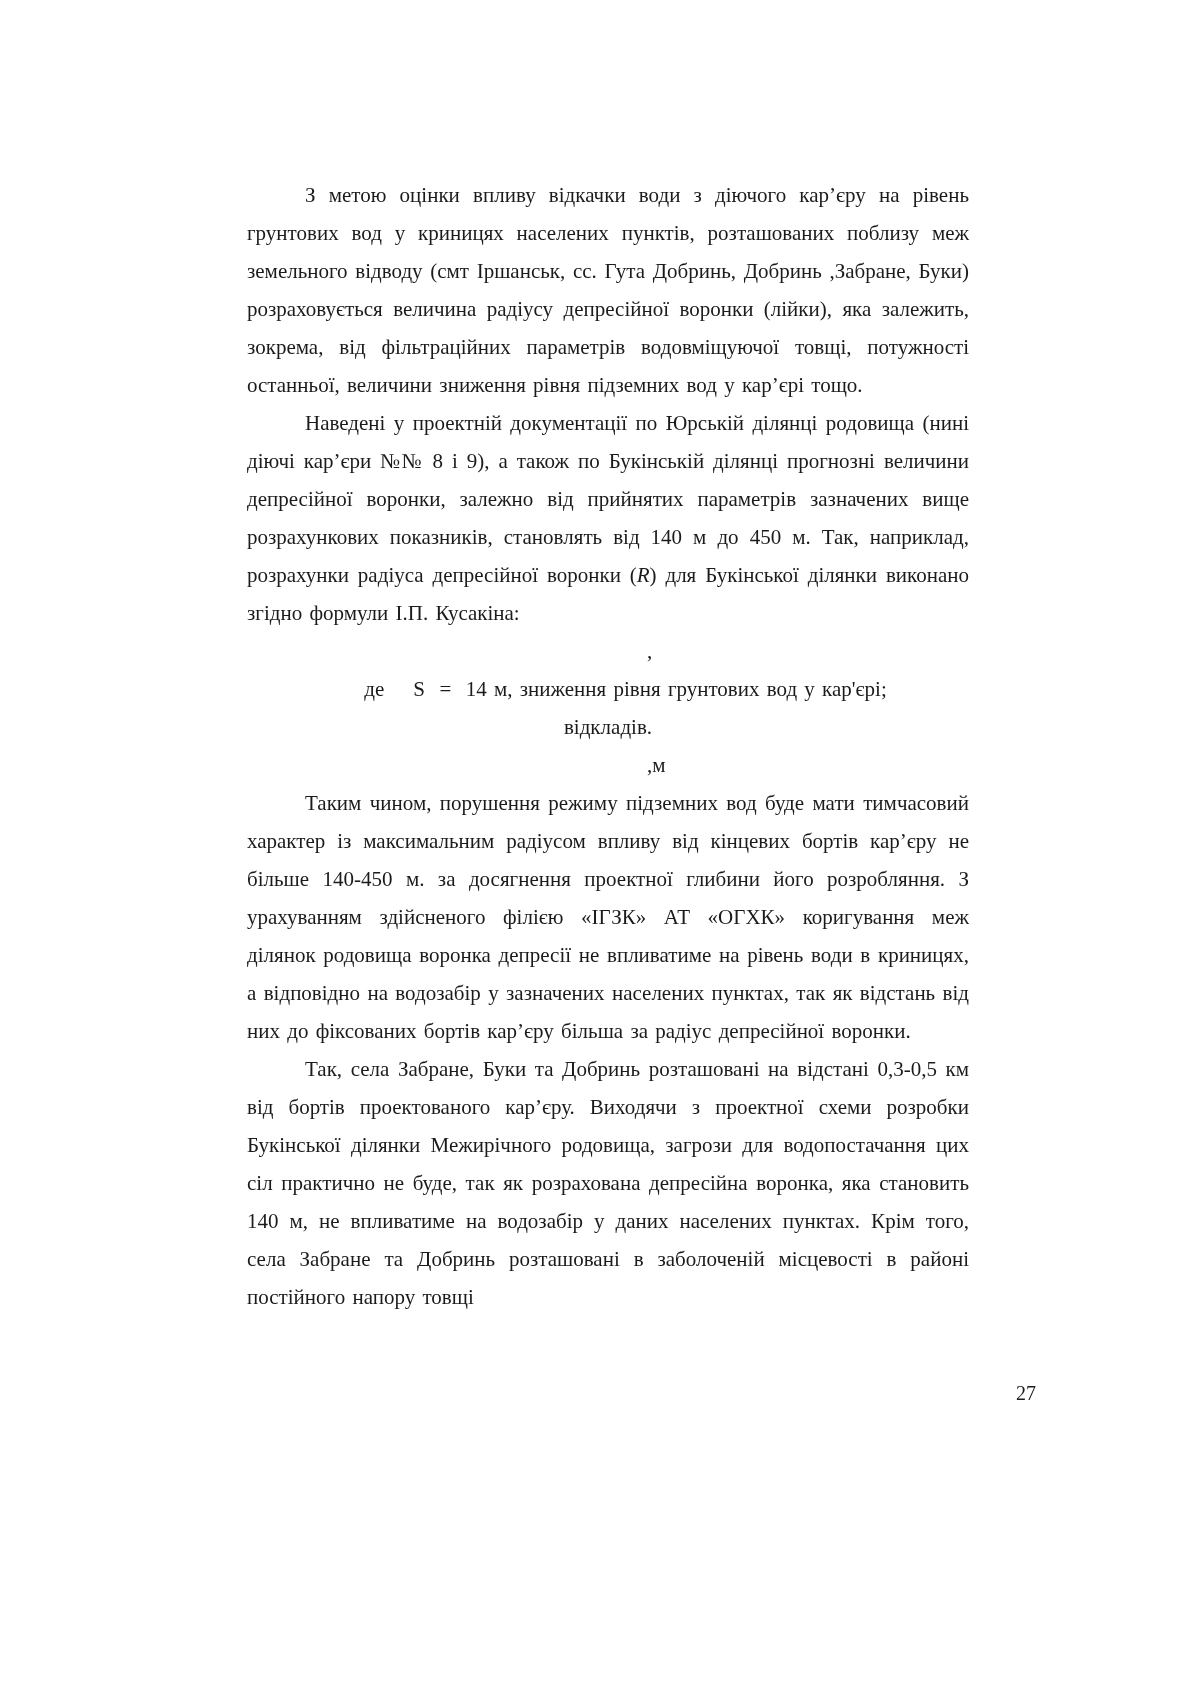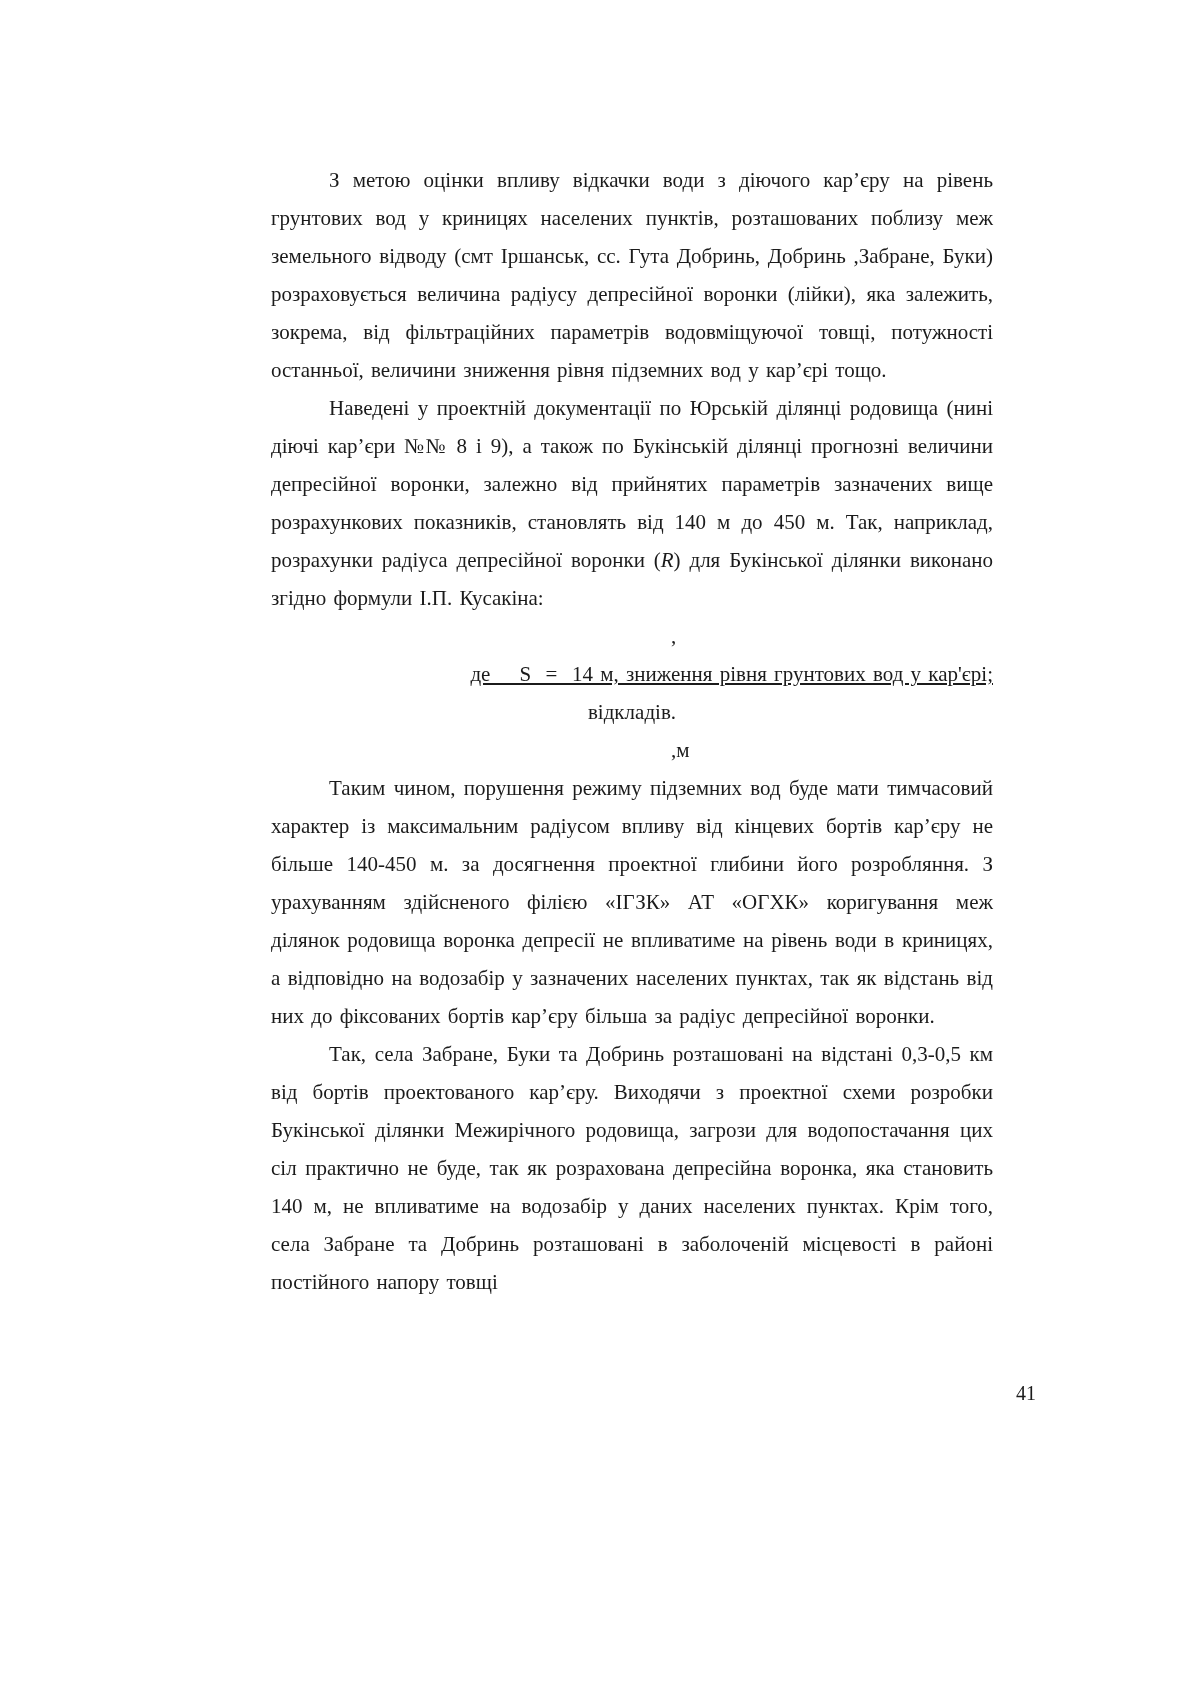--- a/index.html
+++ b/index.html
@@ -15,44 +15,42 @@
     color: #1b1b1b;
   }
   .page {
     position: absolute;
     inset: 0;
     background: #ffffff;
   }
   .content {
     position: absolute;
     left: 247px;
-    top: 161px;
+    top: 176px;
     width: 722px;
     font-size: 21px;
     line-height: 38px;
     text-align: justify;
     word-spacing: 2px;
-    margin-left: 24px;
   }
   .para {
     margin: 0;
     text-indent: 58px;
   }
   .r-italic {
     font-style: italic;
   }
   .formula-line {
     text-align: left;
     padding-left: 400px;
     white-space: pre-wrap;
   }
   .def-line {
     white-space: pre-wrap;
-    text-align: right;
-    text-decoration: underline;
+    text-align: center;
   }
   .def-s { padding-left: 35px; }
   .def-h { padding-left: 78px; }
   .def-k { padding-left: 78px; }
   .def-tail { text-align: center; }
   .def-k sub {
     font-size: 14px;
     line-height: 0;
   }
   .page-number {
@@ -83,15 +81,15 @@
     <div class="def-tail">відкладів.</div>
 
     <div class="formula-line">,м</div>
 
     <p class="para">Таким чином, порушення режиму підземних вод буде мати тимчасовий характер із максимальним радіусом впливу від кінцевих бортів кар’єру не більше 140-450 м. за досягнення проектної глибини його розробляння. З урахуванням здійсненого філією «ІГЗК» АТ «ОГХК» коригування меж ділянок родовища воронка депресії не впливатиме на рівень води в криницях, а відповідно на водозабір у зазначених населених пунктах, так як відстань від них до фіксованих бортів кар’єру більша за радіус депресійної воронки.</p>
 
     <p class="para">Так, села Забране, Буки та Добринь розташовані на відстані 0,3-0,5 км від бортів проектованого кар’єру. Виходячи з проектної схеми розробки Букінської ділянки Межирічного родовища, загрози для водопостачання цих сіл практично не буде, так як розрахована депресійна воронка, яка становить 140 м, не впливатиме на водозабір у даних населених пунктах. Крім того, села Забране та Добринь розташовані в заболоченій місцевості в районі постійного напору товщі</p>
 
   </div>
 
-  <div class="page-number">41</div>
+  <div class="page-number">27</div>
 
 </div>
 
 </body></html>

